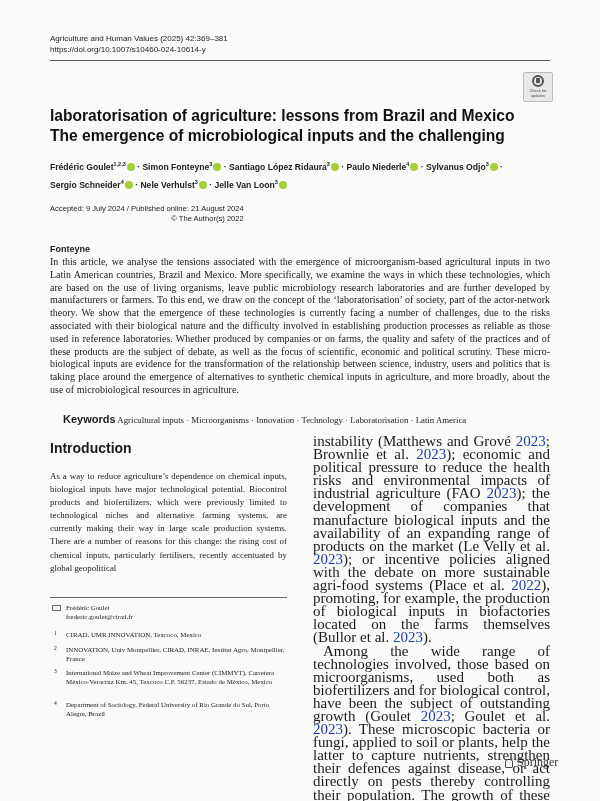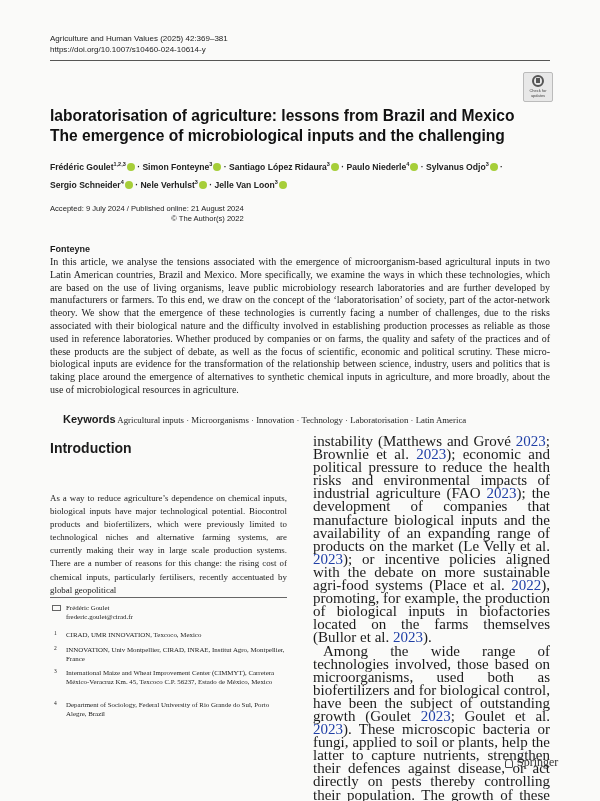--- a/index.html
+++ b/index.html
@@ -15,21 +15,21 @@
   .title { left:50px; top:106px; width:480px; font-size:15.6px; line-height:20px; font-weight:bold; color:#111; }
   .authors { left:50px; top:157px; width:500px; font-size:8.6px; line-height:15px; font-weight:bold; color:#222; }
   .orcid { display:inline-block; width:8px; height:8px; border-radius:50%; background:#a6ce39; vertical-align:-1px; margin-left:1px; }
   sup { font-size:5.5px; }
   .dates { left:50px; top:204px; font-size:7.6px; line-height:10px; color:#222;text-align:right; }
   .abs-h { left:50px; top:244px; font-size:9px; font-weight:bold; }
   .abs-body { left:50px; top:256px; width:500px; font-size:10px; line-height:12.8px; text-align:justify; }
   .kw { left:50px; top:413px; width:500px; font-size:8.8px; }
   .kw b { font-family:"Liberation Sans","DejaVu Sans",sans-serif; font-size:11px;padding-left:13px; }
   .intro-h { left:50px; top:440px; font-size:14px; font-weight:bold; }
-  .col-l { left:50px; top:492px; width:237px; font-size:8.9px; line-height:13.1px; text-align:justify; }
+  .col-l { left:50px; top:470px; width:237px; font-size:8.9px; line-height:13.1px; text-align:justify; }
   .col-r { left:313px; top:435px; width:237px; font-size:15px; line-height:13.1px; text-align:justify; }
   .col-r p { margin:0; }
   .col-r p.ind { text-indent:10px; }
   .cite { color:#1f3fa6; }
   .fn-rule { left:50px; top:597px; width:237px; height:1px; background:#666; }
   .fn { left:50px; width:237px; font-size:6.9px; line-height:9px; color:#222; }
   .fn .num { position:absolute; left:4px; font-size:5.5px; top:-1px; }
   .fn .txt { margin-left:16px; display:block; }
   .env { position:absolute; left:2px; top:2px; width:9px; height:6px; border:1px solid #666; box-sizing:border-box; }
   .springer { left:505px; top:755px; font-size:12px; color:#333; }

